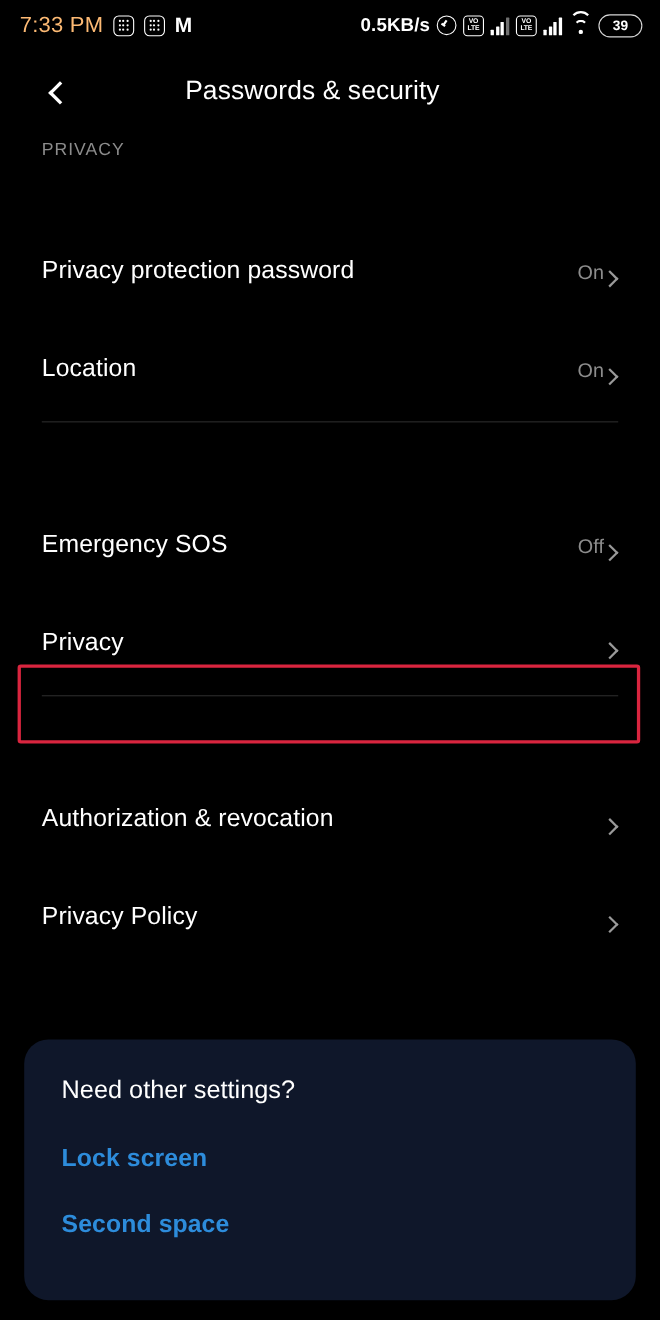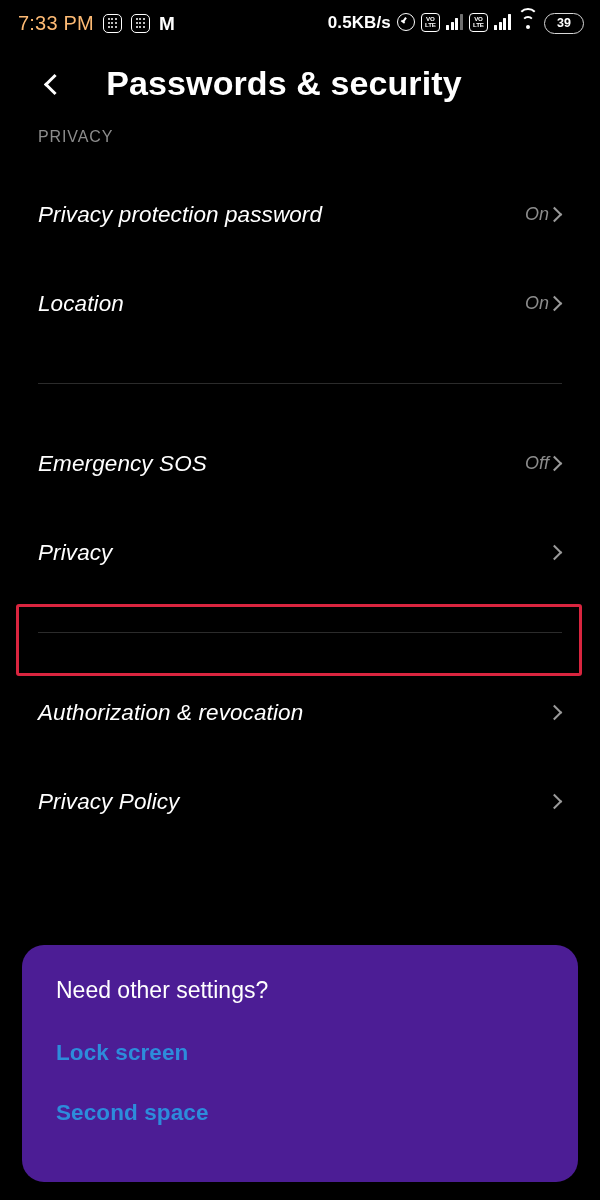--- a/index.html
+++ b/index.html
@@ -11,21 +11,21 @@
   }
   .screen { position:relative; width:600px; height:1200px; background:#000; }
 
   
   .status-bar {
     position:absolute; top:0; left:0; width:600px; height:46px;
     display:flex; align-items:center; justify-content:space-between;
     padding:0 16px 0 18px;
   }
   .sb-left { display:flex; align-items:center; gap:9px; }
-  .sb-right { display:flex; gap:6px; }
+  .sb-right { display:flex; align-items:center; gap:6px; }
   .sb-clock { color:#fdba74; font-size:20px; font-weight:400; letter-spacing:.2px; }
   .sb-speed { color:#fff; font-size:17px; font-weight:700; letter-spacing:.1px; }
 
   .icon-sq {
     width:19px; height:19px; border:1.6px solid #fff; border-radius:5px;
     display:flex; align-items:center; justify-content:center;
   }
   .dotgrid { display:grid; grid-template-columns:repeat(3,2.2px); gap:1.6px; }
   .dotgrid i { width:2.2px; height:2.2px; background:#fff; border-radius:50%; display:block; }
   .m-logo { color:#fff; font-size:19px; font-weight:900; line-height:1; letter-spacing:-1px; }
@@ -78,52 +78,52 @@
     position:absolute; left:30px; top:10px; width:44px; height:44px;
     display:flex; align-items:center; justify-content:center; cursor:pointer;
   }
   .chev-left {
     width:15px; height:15px; border-left:3px solid #fff; border-bottom:3px solid #fff;
     transform:rotate(45deg); margin-left:4px;
   }
   .page-title {
     position:absolute; left:0; top:0; width:568px; height:62px;
     display:flex; align-items:center; justify-content:center;
-    color:#fff; font-size:34px; font-weight:700; letter-spacing:.1px;
+    color:#fff; font-size:24px; font-weight:400; letter-spacing:.1px;
   }
 
   
   .section-label {
     position:absolute; left:38px; top:128px;
     color:#8c8c8c; font-size:16px; font-weight:500; letter-spacing:.9px;
   }
 
   .list { position:absolute; left:0; top:170px; width:600px; }
   .row {
-    position:relative; display:flex; align-items:center;
-    height:89px; padding:0 40px 0 38px; cursor:pointer;font-style:italic;
+    position:relative; display:flex; align-items:flex-end;
+    height:89px; padding:0 40px 0 38px; cursor:pointer;
   }
   .row-label { color:#fff; font-size:22.5px; font-weight:400; flex:1; letter-spacing:.1px; }
   .row-value { color:#8c8c8c; font-size:18px; }
   .chev-right {
     width:11px; height:11px; border-top:2.4px solid #9a9a9a; border-right:2.4px solid #9a9a9a;
     transform:rotate(45deg); flex:none;
   }
   .divider { height:1px; background:#2b2b2b; margin:0 38px; }
   .gap { height:35px; }
 
   .highlight-box {
     position:absolute; left:16px; top:604px; width:566px; height:72px;
     border:3px solid #d9253f; border-radius:3px; pointer-events:none;
   }
 
   
   .card {
     position:absolute; left:22px; top:945px; width:556px; height:237px;
-    background:#4c1d95; border-radius:22px; padding:32px 34px 16px 34px;
+    background:#0f172a; border-radius:22px; padding:32px 34px 16px 34px;
   }
   .card-title { color:#fff; font-size:23px; font-weight:400; margin-bottom:36px; }
   .card-link {
     display:block; color:#2d8cdb; font-size:22.5px; font-weight:700;
     margin-bottom:34px; cursor:pointer; letter-spacing:.1px;
   }
 </style>
 </head>
 <body>
 

